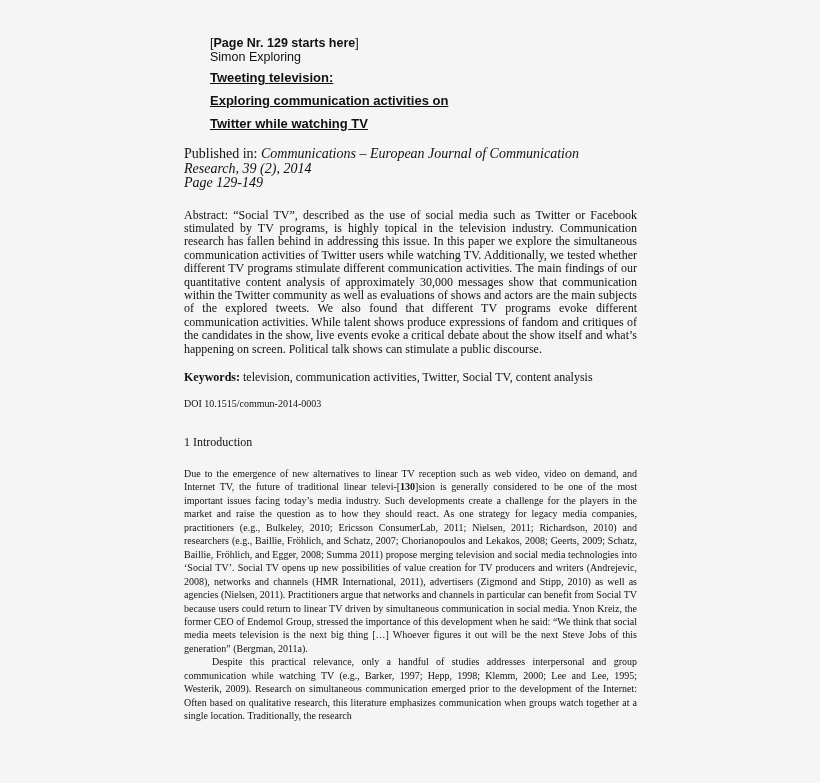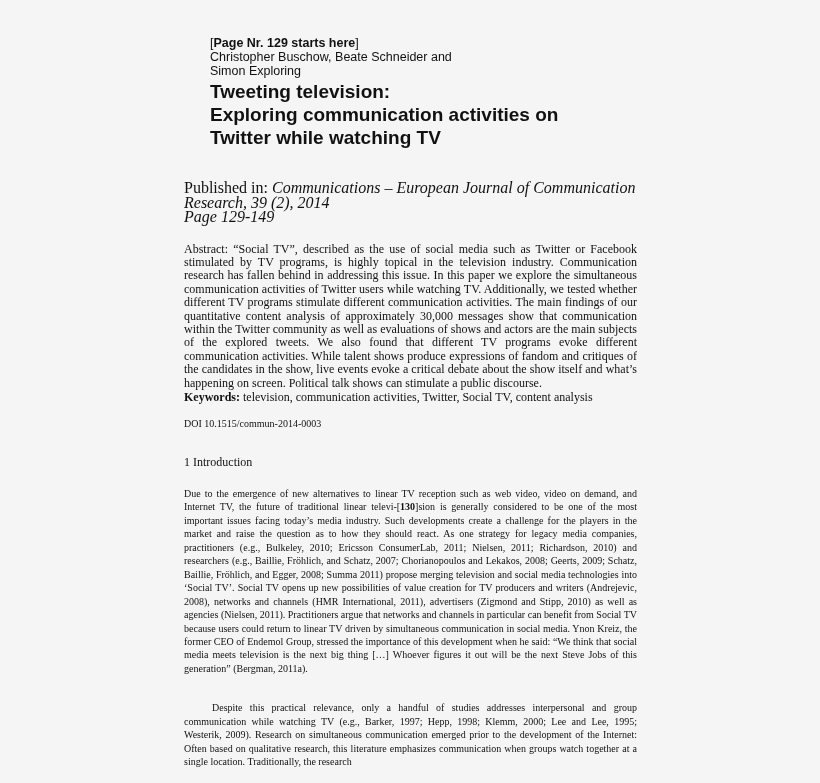--- a/index.html
+++ b/index.html
@@ -8,40 +8,39 @@
       background: #f5f5f5;
       position: relative;
       color: #111;
     }
     .page { position: absolute; left: 184px; top: 36px; width: 453px; }
     .sans { font-family: "Liberation Sans", sans-serif; padding-left: 26px; }
     .serif { font-family: "Liberation Serif", serif; }
     .pagemark { font-size: 12.5px; line-height: 14px; }
     .pagemark b { font-weight: bold; }
     .authors { font-size: 12.5px; line-height: 14px; }
-    .title { font-size: 19px; font-weight: bold; line-height: 23px; margin-top: 2px; }
-    .published { font-size: 16px; line-height: 14.5px; margin-top: 32px; }
+    .title { font-size: 13px; font-weight: bold; line-height: 23px; margin-top: 2px; text-decoration: underline; }
+    .published { font-size: 14px; line-height: 14.5px; margin-top: 12px; }
     .published i { font-style: italic; }
     .abstract { font-size: 12px; line-height: 13.4px; margin-top: 18px; text-align: justify; }
     .abstract b { font-weight: normal; }
-    .keywords { font-size: 12px; line-height: 14px; }
+    .keywords { font-size: 12px; line-height: 14px; margin-top: 14px; }
     .doi { font-size: 10px; line-height: 12px; margin-top: 14px; }
     .section { font-size: 12px; font-weight: normal; line-height: 14px; margin-top: 25px; }
     .body { font-size: 10px; line-height: 13.45px; margin-top: 18px; text-align: justify; }
     .body p { margin: 0; }
-    .body p.indent { text-indent: 28px; margin-top: 26px; }
+    .body p.indent { text-indent: 28px; }
   </style>
 </head>
 <body>
 
 <div class="page">
   <div class="pagemark sans"><span>[</span><b>Page Nr. 129 starts here</b><span>]</span></div>
 
   <div class="authors sans">
-    <div>Christopher Buschow, Beate Schneider and</div>
     <div>Simon Exploring</div>
   </div>
 
   <div class="title sans">
     <div>Tweeting television:</div>
     <div>Exploring communication activities on</div>
     <div>Twitter while watching TV</div>
   </div>
 
   <div class="published serif">

